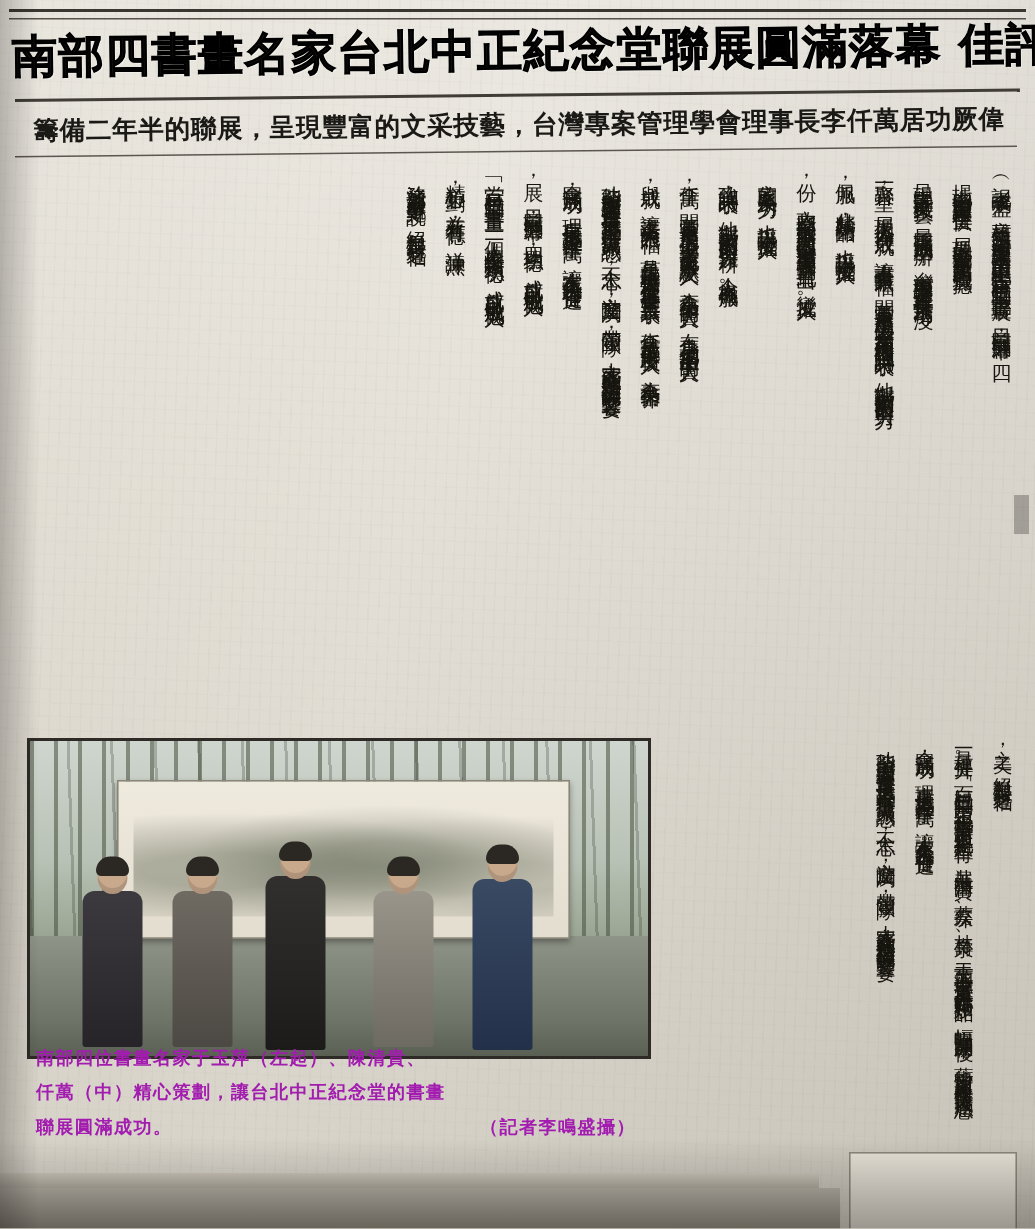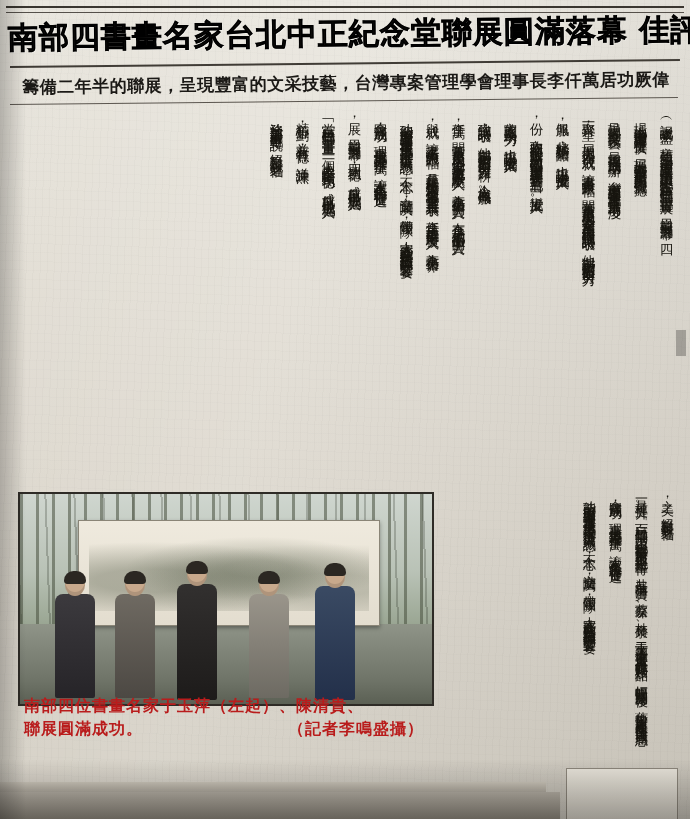--- a/index.html
+++ b/index.html
@@ -212,23 +212,23 @@
 
   .caption-box {
     position: absolute;
     left: 18px; top: 690px;
     width: 412px; height: 92px;
     padding: 4px 6px 0 6px;
     box-sizing: border-box;
   }
   .caption-line {
     font-weight: 700;
-    font-size: 16px;
+    font-size: 12px;
     letter-spacing: 1px;
-    color: #b91c1c;
+    color: #a21caf;
     line-height: 23px;
     white-space: nowrap;
   }
   .caption-line.end { display:flex; justify-content: space-between; }
   .credit { font-weight:700; }
 
   
   .scrap-right {
     position:absolute; left: 566px; top: 768px; width: 110px; height: 52px;
     background: linear-gradient(#e6e2d8, #d6d1c6);
@@ -317,20 +317,21 @@
       <div class="person p5">
           <div class="body"></div>
           <div class="head"></div>
           <div class="hair"></div>
         </div>
     </div>
   </div>
 
   <div class="caption-box">
     <div class="caption-line">南部四位書畫名家于玉萍（左起）、陳清貴、</div>
+    <div class="caption-line">仟萬（中）精心策劃，讓台北中正紀念堂的書畫</div>
     <div class="caption-line end">
       <span>聯展圓滿成功。</span>
       <span class="credit">（記者李鳴盛攝）</span>
     </div>
   </div>
 
   <div class="right-margin-tick"></div>
   <div class="edge-strip2"></div>
   <div class="edge-strip"></div>
   <div class="scrap-right"></div>

